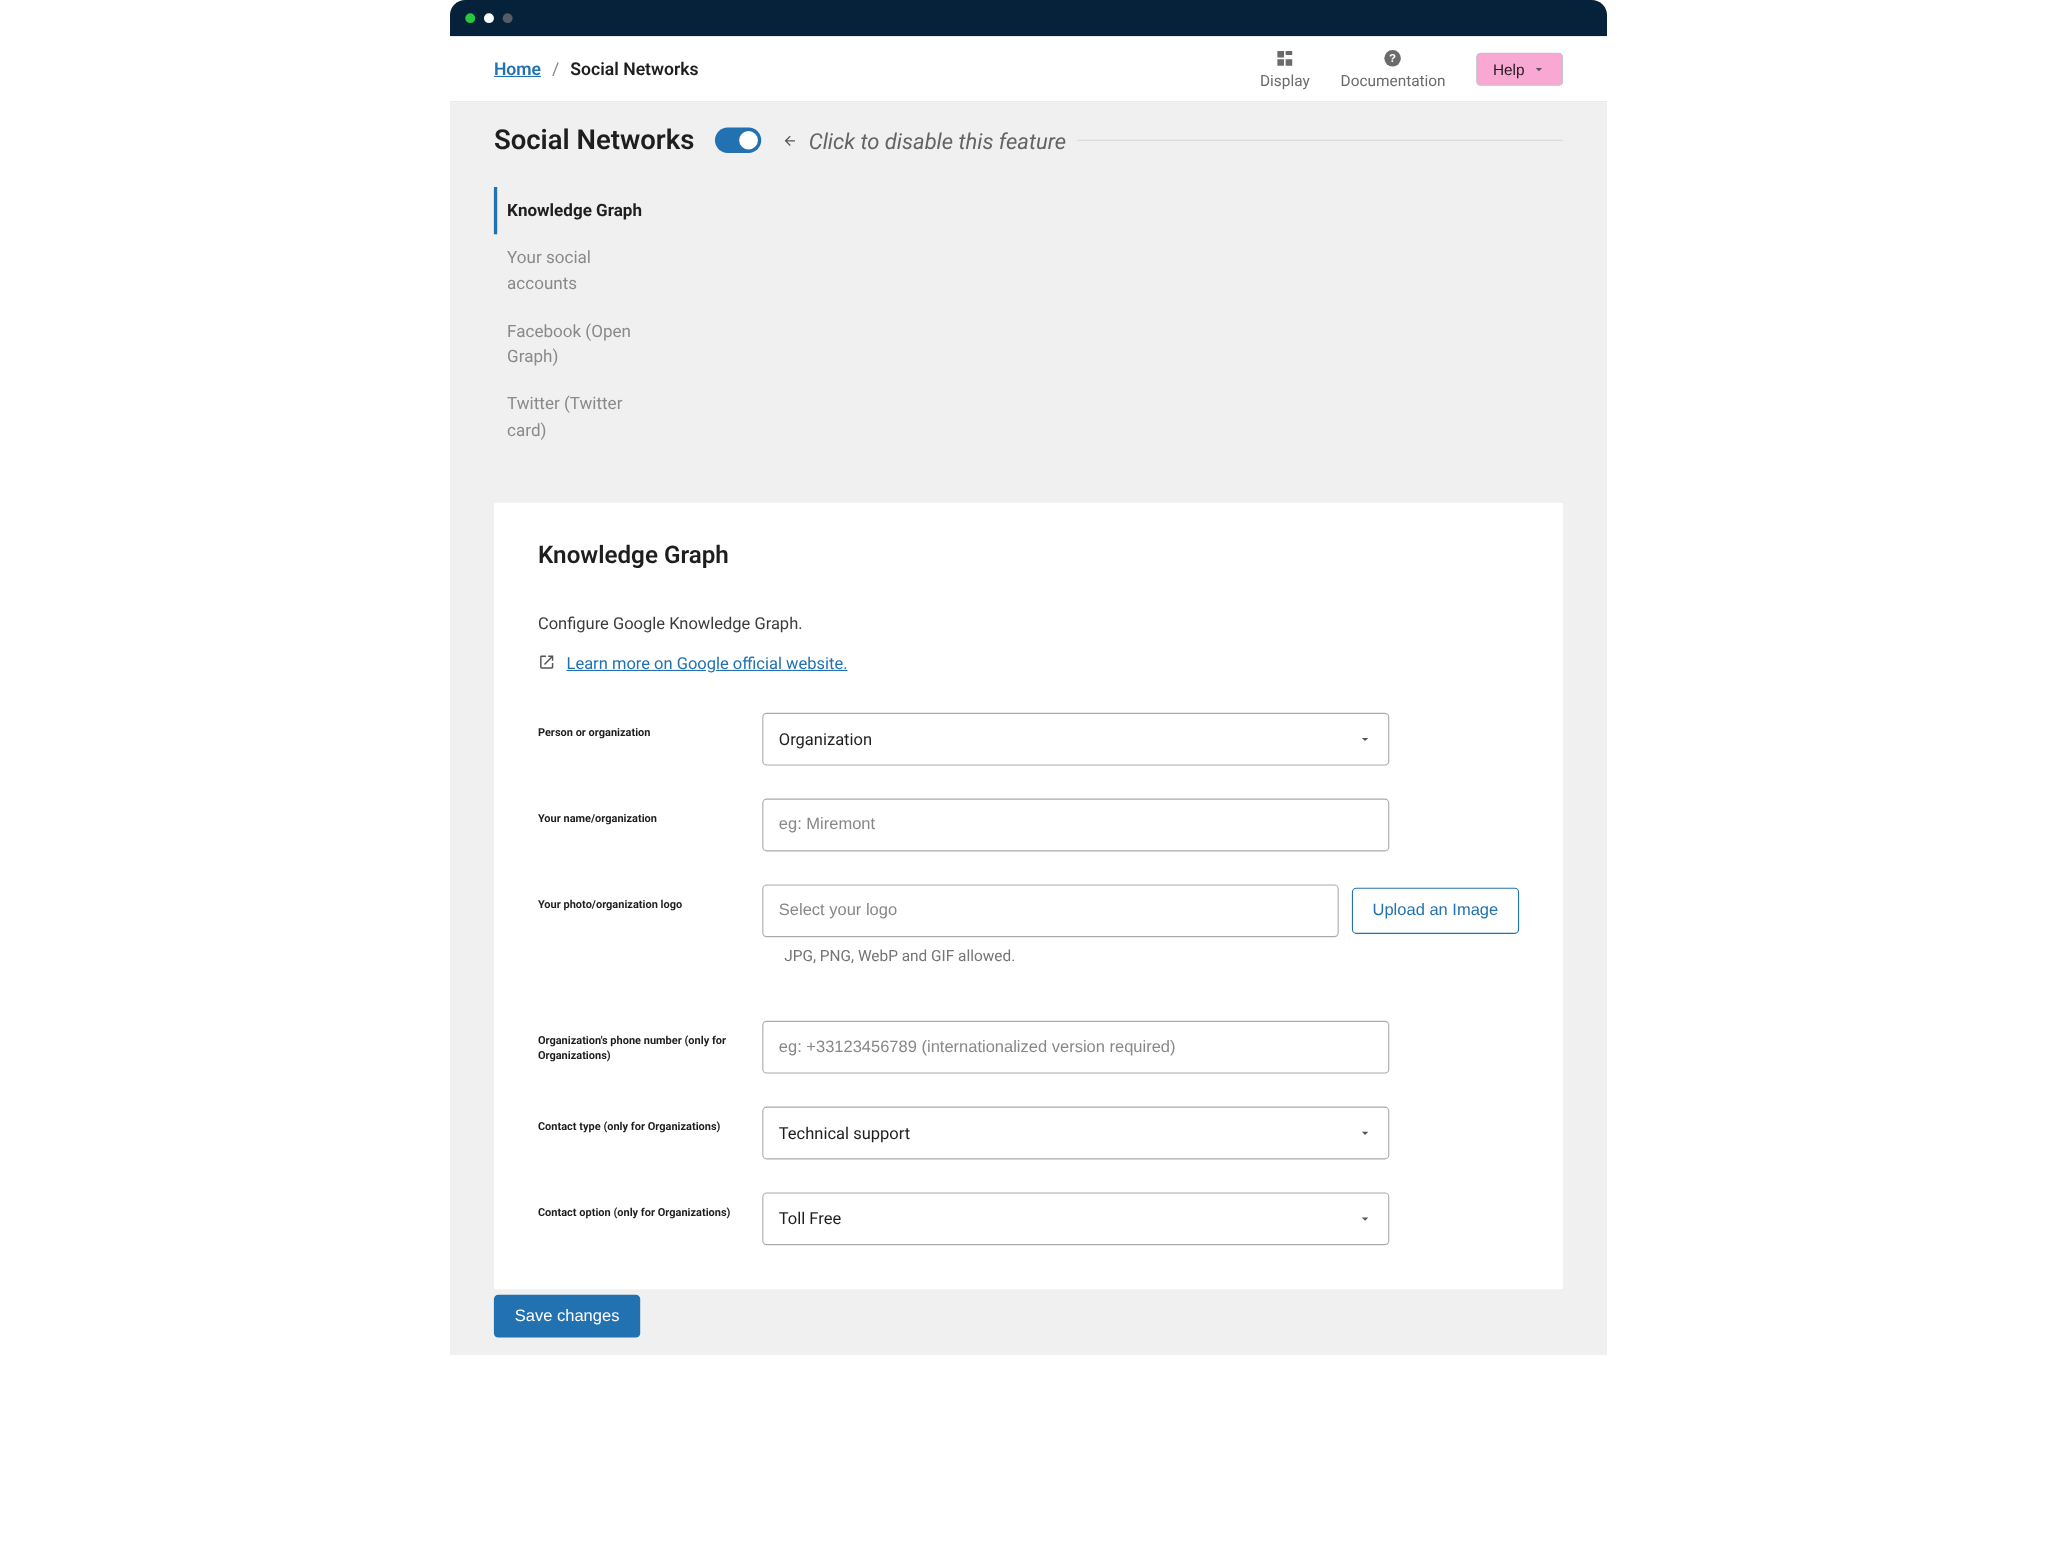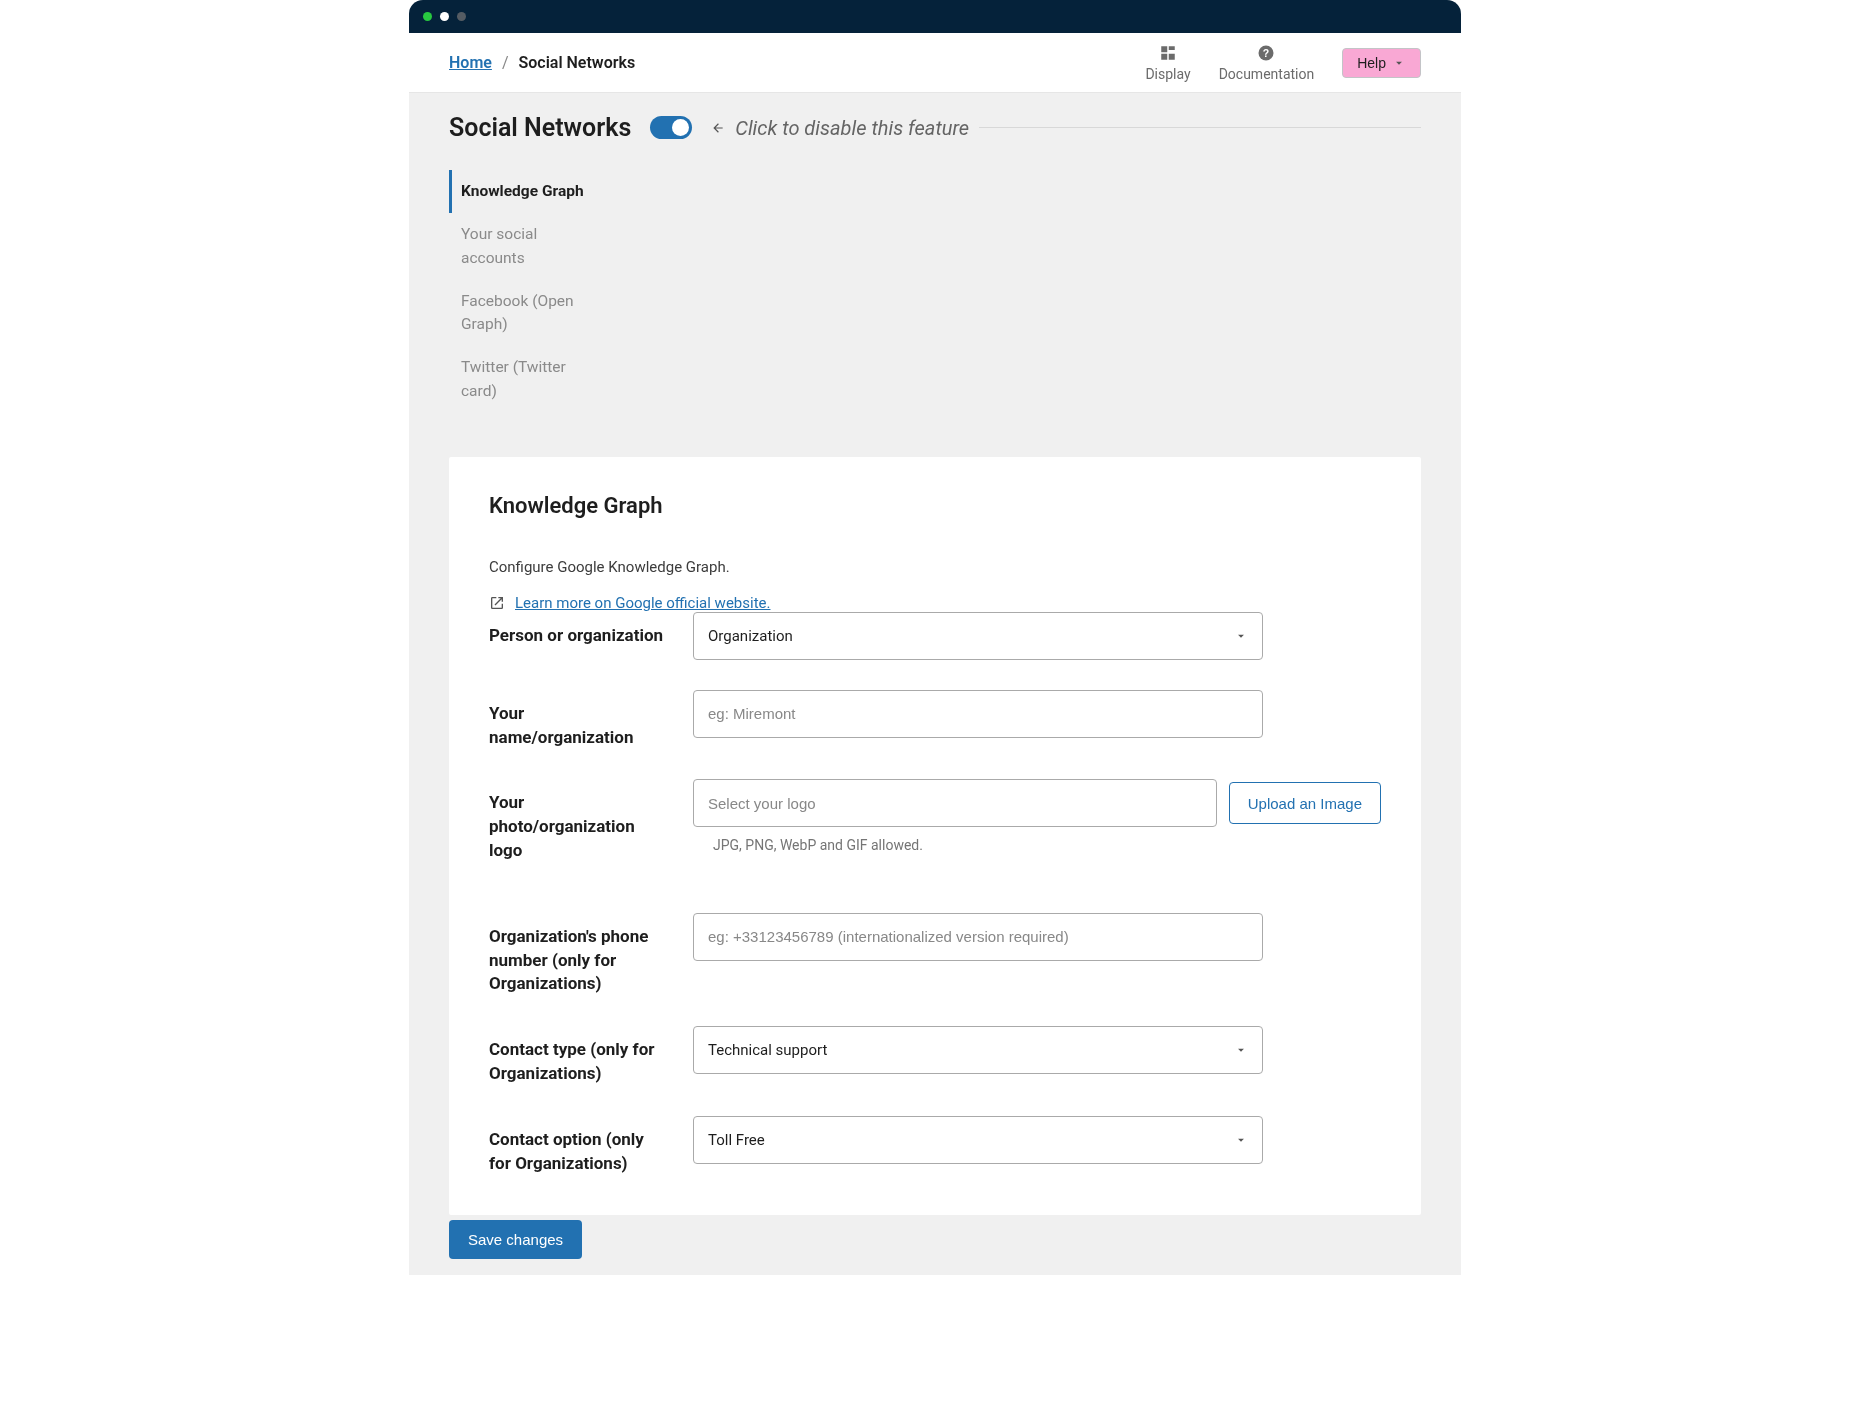--- a/index.html
+++ b/index.html
@@ -37,26 +37,26 @@
     .toggle-hint-line { flex:1; height:1px; background:#d8d8d8; }
 
     .content-row { display: flex; gap: 44px; flex-direction: column; }
     .sidebar { width: 152px; flex-shrink: 0; padding-top: 10px; }
     .sidebar-item { padding: 10px 0 10px 12px; font-size: 15.5px; color: #8a8a8a; line-height: 1.5; cursor: pointer; }
     .sidebar-item.active { color: #1e1e1e; font-weight: 700; border-left: 3px solid #2271b1; padding-left: 9px; }
 
     .card { background: #fff; flex: 1; padding: 36px 40px 40px; border-radius: 2px; }
     .card h2 { font-size: 22px; font-weight: 600; margin-bottom: 40px; }
     .card .desc { font-size: 15px; color: #3c3c3c; margin-bottom: 18px; }
-    .ext-link-row { display: flex; align-items: center; gap: 10px; }
+    .ext-link-row { display: flex; gap: 10px; margin-bottom: 36px; }
     .ext-link-row svg { width: 16px; height: 16px; fill: #555; }
     .ext-link-row a { color: #2271b1; text-decoration: underline; font-size: 15px; }
 
     .form-row { display: flex; align-items: flex-start; gap: 24px; margin-bottom: 30px; }
-    .form-label { width: 180px; flex-shrink: 0; font-weight: 700; font-size: 17px; line-height: 1.4; padding-top: 12px; }
+    .form-label { width: 180px; flex-shrink: 0; font-weight: 700; font-size: 10px; line-height: 1.4; padding-top: 12px; }
     .form-field { flex: 1; max-width: 570px; }
     .text-input, .select { width: 100%; height: 48px; border: 1px solid #aaa; border-radius: 4px; background: #fff; padding: 0 14px; font-size: 15px; color: #6d28d9; }
     .text-input::placeholder { color: #888; }
     .select-wrap { position: relative; max-width: 570px; width: 100%; }
     .select-display { width: 100%; height: 48px; border: 1px solid #aaa; border-radius: 4px; background: #fff; padding: 0 14px; font-size: 15px; color: #1e1e1e; display:flex; align-items:center; justify-content:space-between; cursor:pointer; }
     .chevron { width: 14px; height: 14px; }
     .hint { color: #757575; font-size: 14px; margin-top: 10px; margin-left: 20px; }
     .logo-row { display: flex; align-items: flex-start; gap: 12px; }
     .upload-btn { height: 42px; padding: 0 18px; border: 1px solid #2271b1; background: #fff; color: #2271b1; border-radius: 4px; font-size: 15px; cursor: pointer; margin-top:3px; }
 

